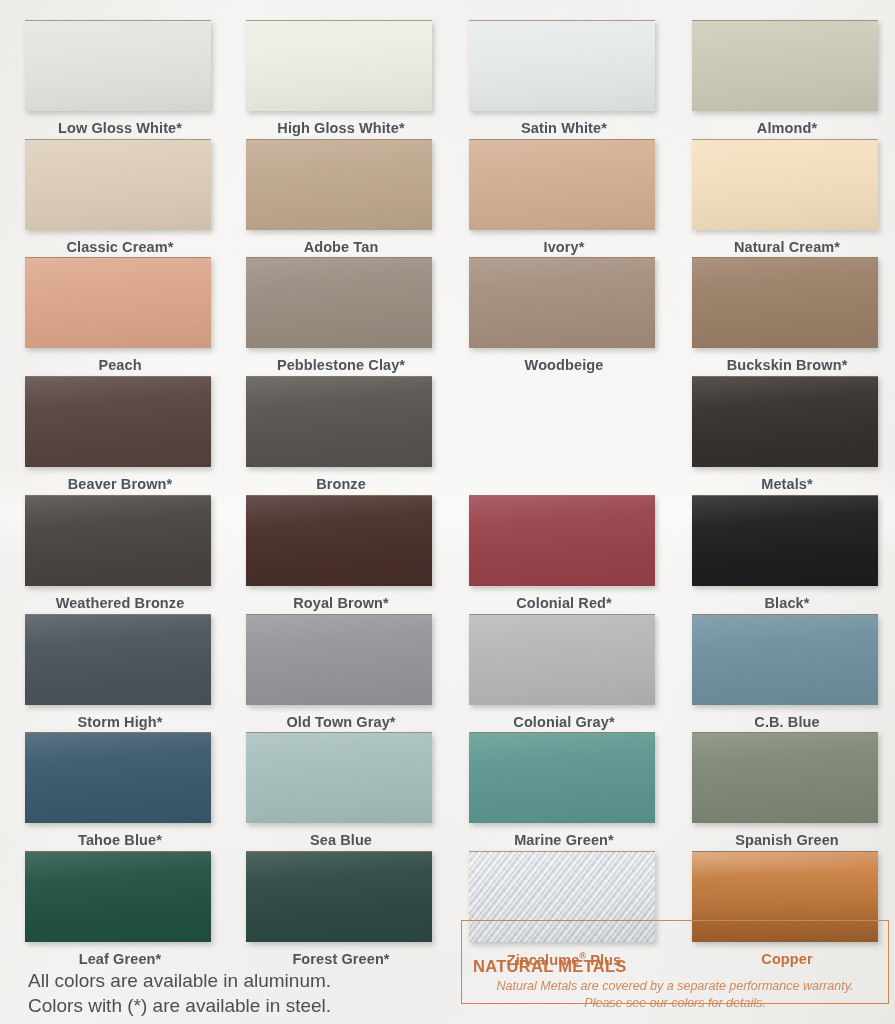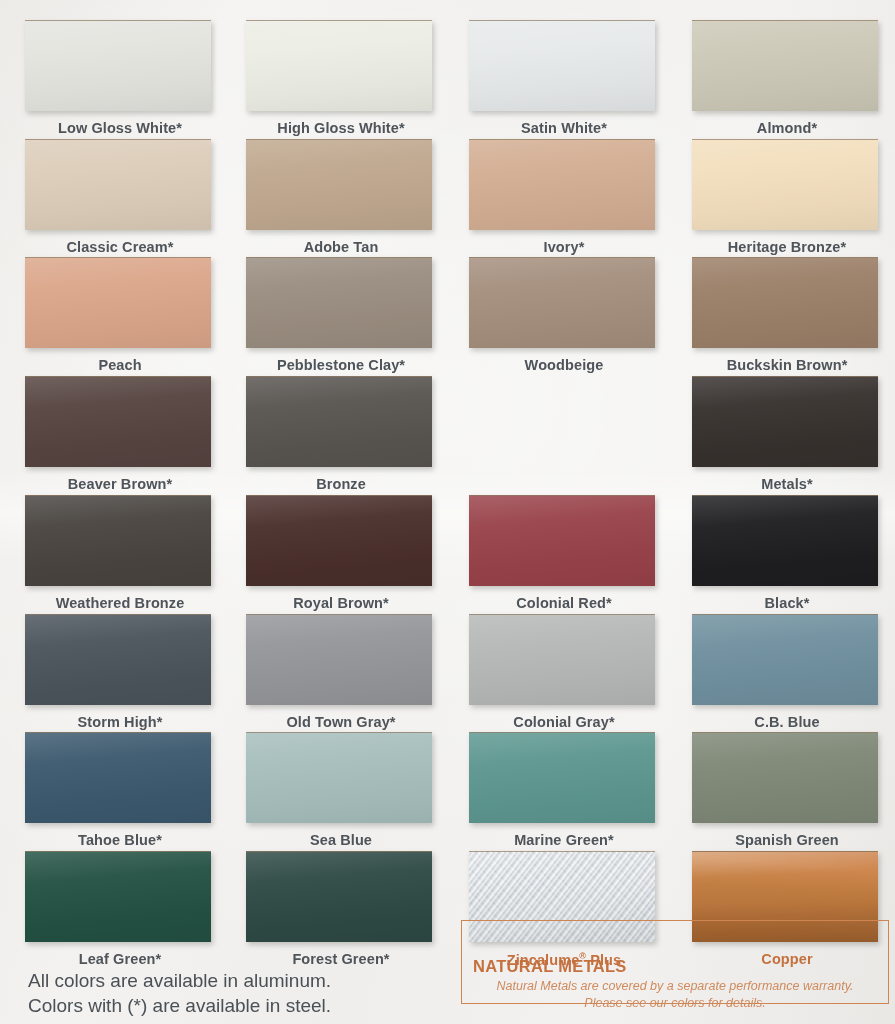--- a/index.html
+++ b/index.html
@@ -162,21 +162,21 @@
     <div class="cell" style="left: 246px; top: 138.7px;">
       <div class="swatch" style="background: rgb(192, 168, 143);"></div>
       <div class="label">Adobe Tan</div>
     </div>
     <div class="cell" style="left: 469px; top: 138.7px;">
       <div class="swatch" style="background: rgb(211, 174, 147);"></div>
       <div class="label">Ivory*</div>
     </div>
     <div class="cell" style="left: 692px; top: 138.7px;">
       <div class="swatch" style="background: rgb(243, 223, 190);"></div>
-      <div class="label">Heritage Bronze*</div>
+      <div class="label">Natural Cream*</div>
     </div>
     <div class="cell" style="left: 25px; top: 257.4px;">
       <div class="swatch" style="background: rgb(219, 166, 138);"></div>
       <div class="label">Peach</div>
     </div>
     <div class="cell" style="left: 246px; top: 257.4px;">
       <div class="swatch" style="background: rgb(154, 141, 128);"></div>
       <div class="label">Pebblestone Clay*</div>
     </div>
     <div class="cell" style="left: 469px; top: 257.4px;">

